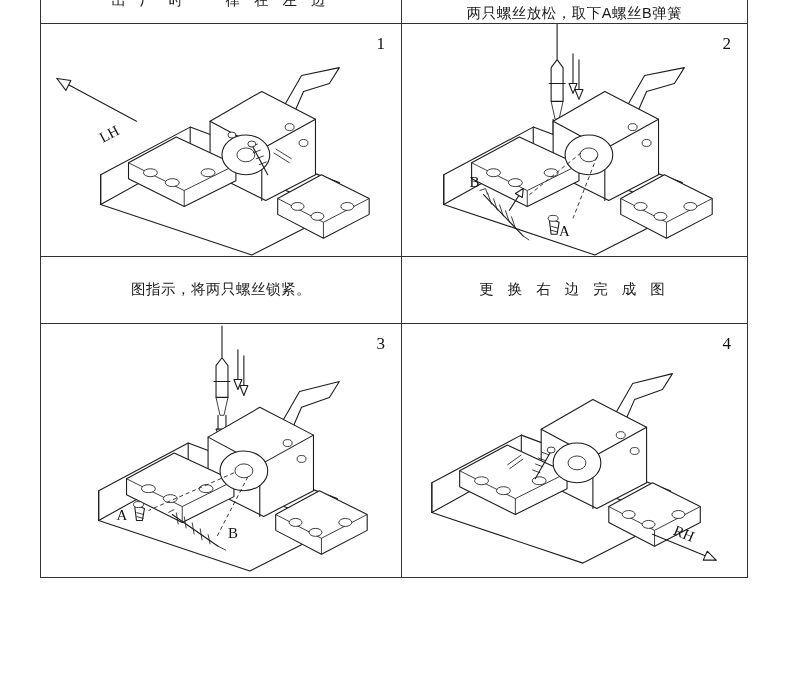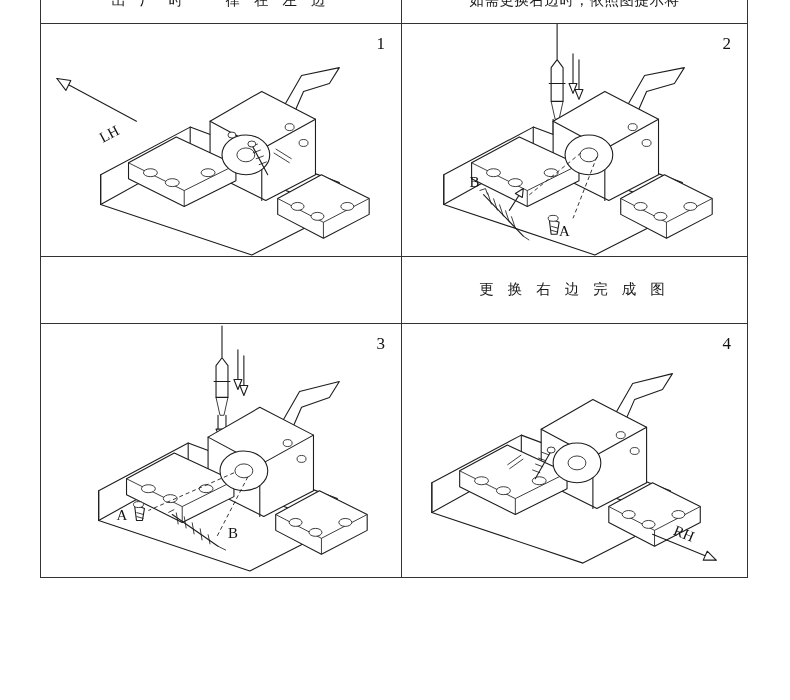--- a/index.html
+++ b/index.html
@@ -121,20 +121,21 @@
 <div class="sheet">
   <div class="grid"></div>
 
   <div class="cell col-l row-cap1 caption spread">
     <div class="inner">出 厂 时 一 律 在 左 边</div>
   </div>
 
   <div class="cell col-r row-cap1 caption">
     <div class="inner">
       <div>如需更换右边时，依照图提示将</div>
+      <div>两只螺丝放松，取下A螺丝B弹簧</div>
     </div>
   </div>
 
   <div class="cell col-l row-fig1">
     <div class="figure">
       <svg viewBox="0 0 362 234" preserveAspectRatio="none">
 
         <g>
           <path class="ln" d="M96,98 L16,55"></path>
           <path class="ln fillw" d="M16,55 L30,57 L25,67 Z"></path>
@@ -256,20 +257,21 @@
           <path class="ln" d="M108,188 L122,166"></path>
           <path class="ln fillw" d="M122,166 L121,175 L114,171 Z"></path>
         </g>
       </svg>
     </div>
     <div class="step-number">2</div>
   </div>
 
   <div class="cell col-l row-cap2 caption">
     <div class="inner">
+      <div>图指示，将两只螺丝锁紧。</div>
     </div>
   </div>
 
   <div class="cell col-r row-cap2 caption spread">
     <div class="inner">更 换 右 边 完 成 图</div>
   </div>
 
   <div class="cell col-l row-fig2">
     <div class="figure">
       <svg viewBox="0 0 362 255" preserveAspectRatio="none">

